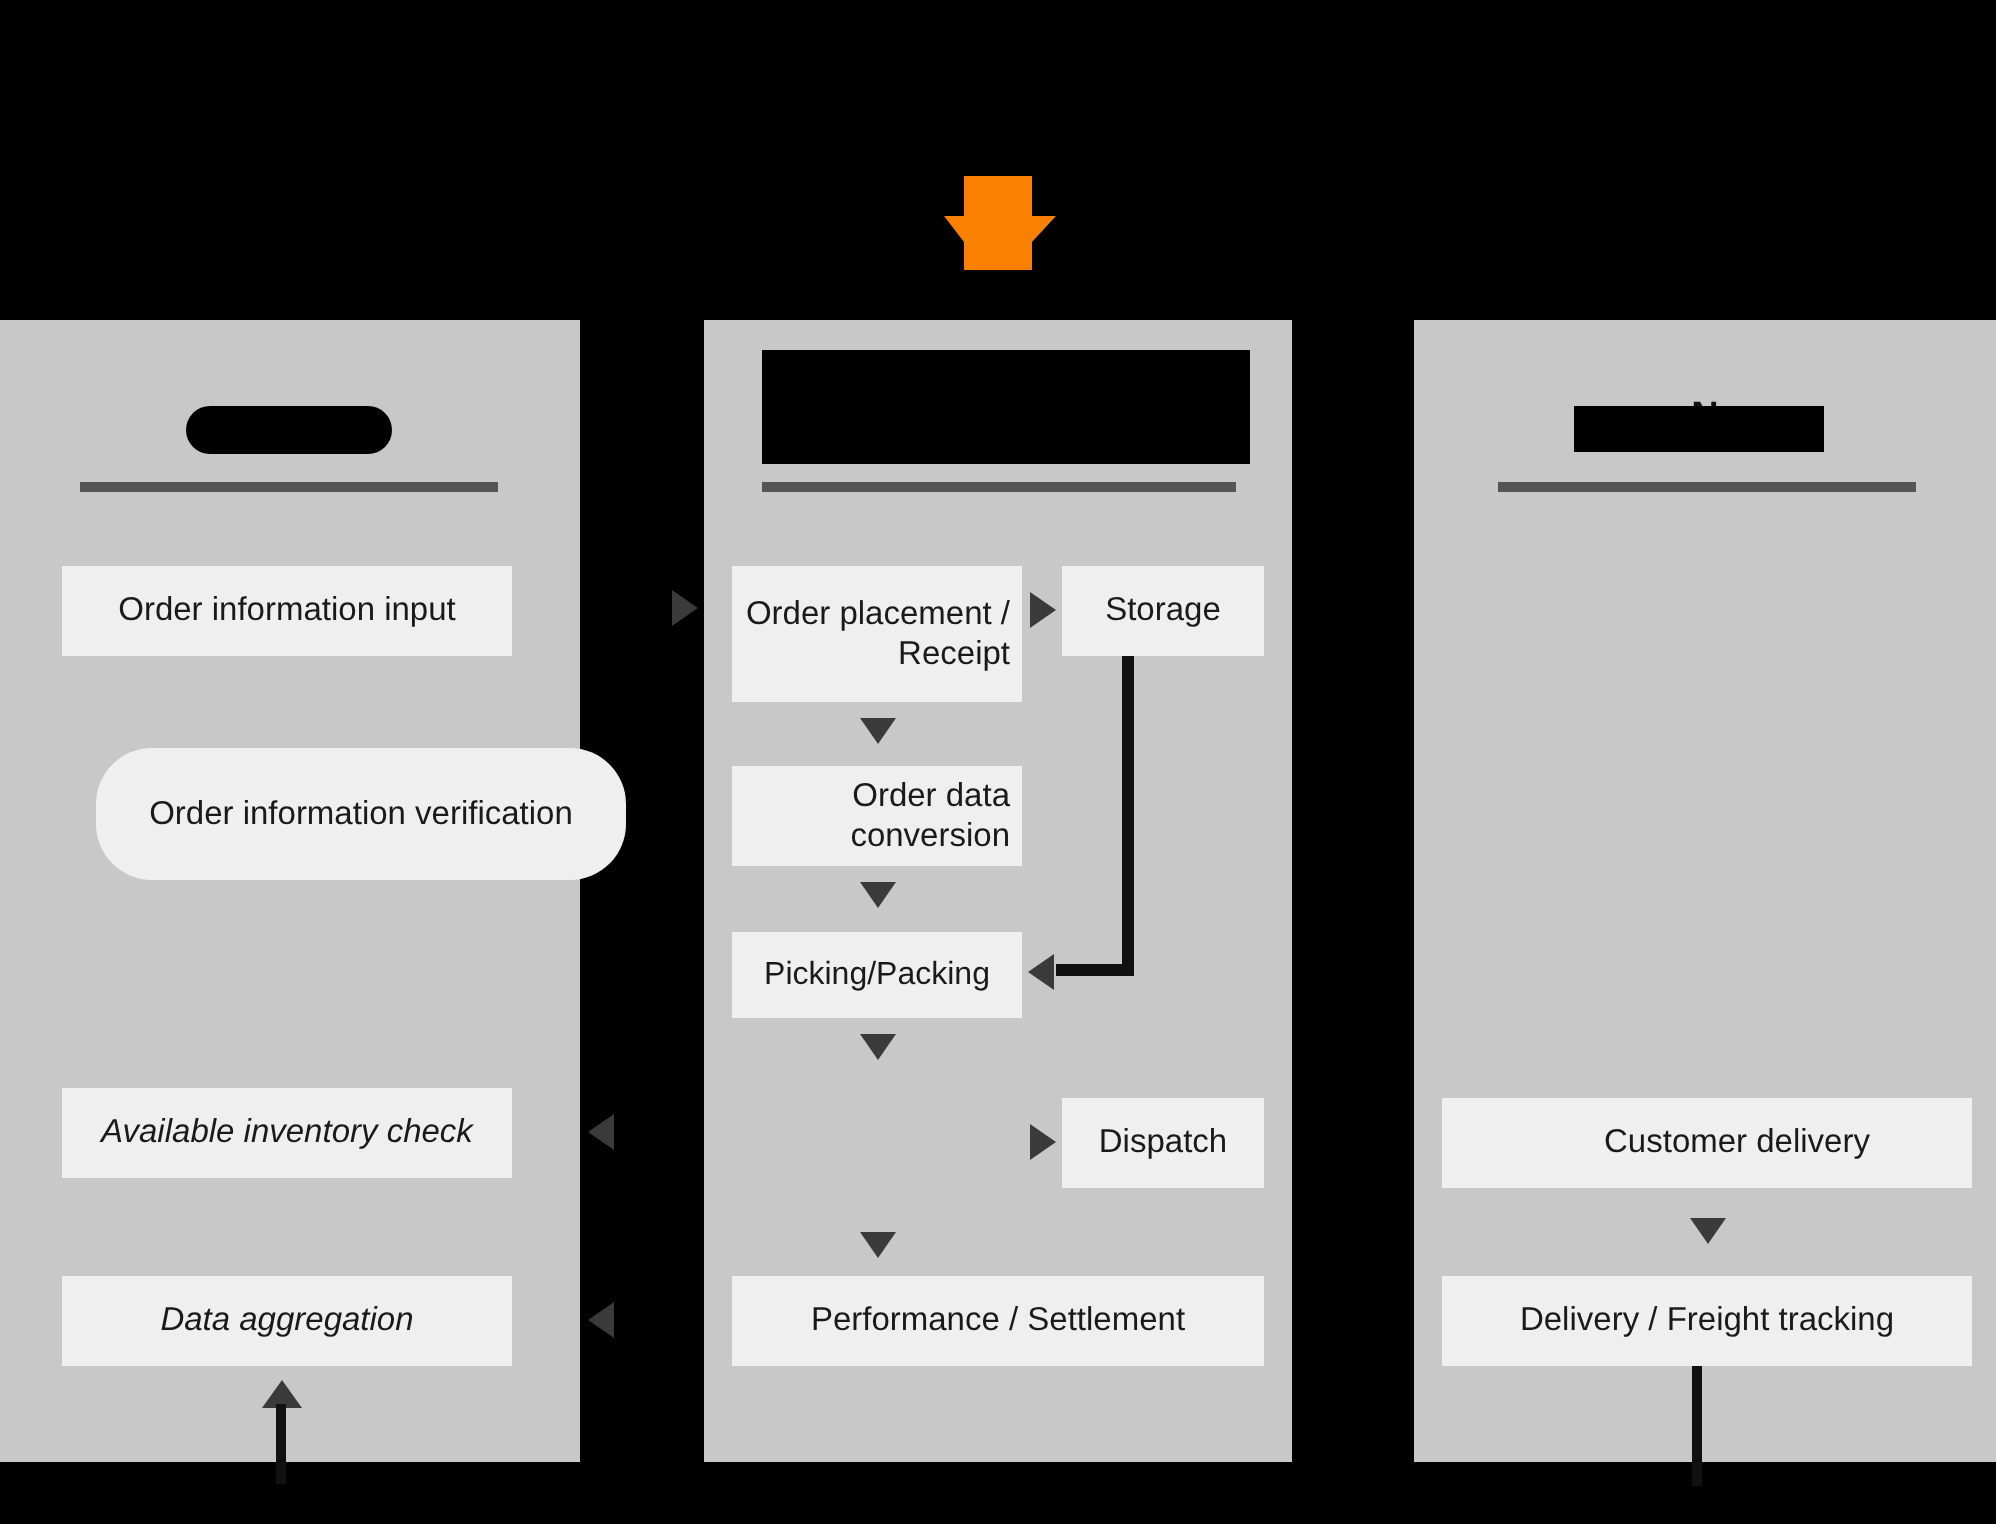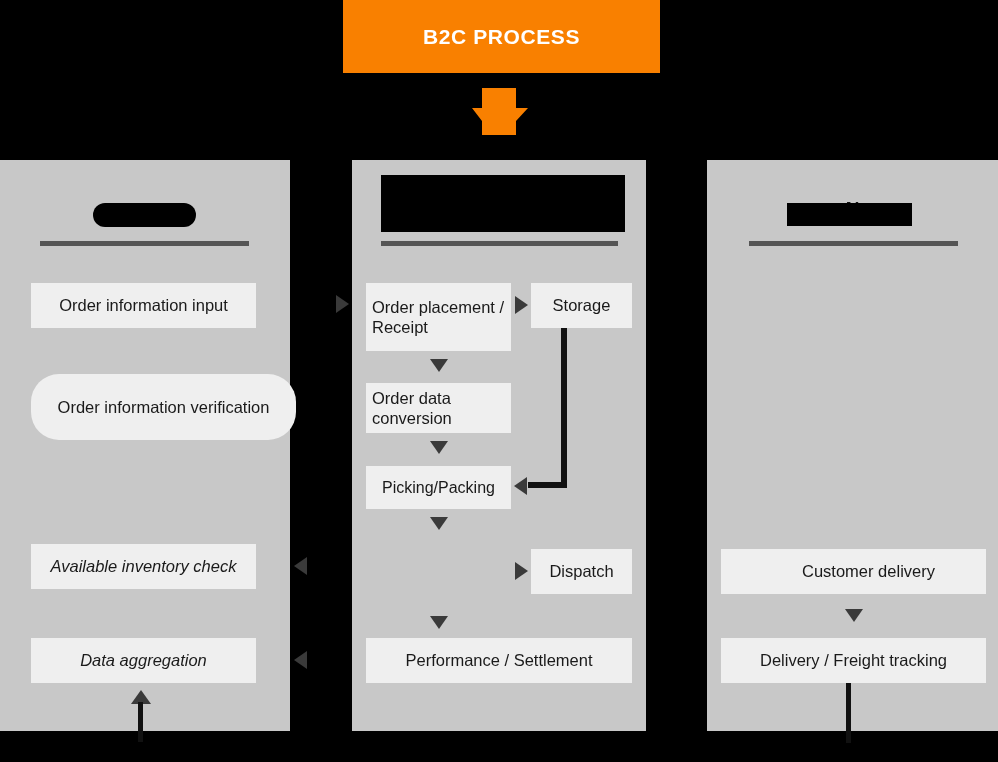--- a/index.html
+++ b/index.html
@@ -71,29 +71,29 @@
   #rule-1 { left: 40px;  top: 241px; width: 209px; }
   #rule-2 { left: 381px; top: 241px; width: 237px; }
   #rule-3 { left: 749px; top: 241px; width: 209px; }
 
   
   .box {
     position: absolute;
     background: #EFEFEF;
     color: #1a1a1a;
     display: flex; align-items: center; justify-content: center;
-    text-align: left;
+    text-align: right;
     font-size: 16.5px;
     line-height: 1.22;
     padding: 4px 6px;
   }
 
   
   #b-order-input   { left: 31px; top: 283px; width: 225px; height: 45px; }
-  #b-order-verify  { left: 31px; top: 374px; width: 265px; height: 66px; border-radius: 28px; }
+  #b-order-verify  { left: 48px; top: 374px; width: 265px; height: 66px; border-radius: 28px; }
   #b-inventory     { left: 31px; top: 544px; width: 225px; height: 45px; font-style: italic; }
   #b-data-agg      { left: 31px; top: 638px; width: 225px; height: 45px; font-style: italic; }
 
   
   #b-order-place   { left: 366px; top: 283px; width: 145px; height: 68px; }
   #b-storage       { left: 531px; top: 283px; width: 101px; height: 45px; }
   #b-order-conv    { left: 366px; top: 383px; width: 145px; height: 50px; }
   #b-picking       { left: 366px; top: 466px; width: 145px; height: 43px; font-size: 16px; }
   #b-inspection    { left: 366px; top: 541px; width: 145px; height: 67px; }
   #b-dispatch      { left: 531px; top: 549px; width: 101px; height: 45px; }
@@ -153,23 +153,20 @@
   #line-storage-v { left: 561px; top: 328px; width: 6px; height: 160px; }
   #line-storage-h { left: 528px; top: 482px; width: 39px; height: 6px; }
   #line-agg-down  { left: 138px; top: 702px; width: 5px; height: 40px; }
   #line-freight-down { left: 846px; top: 683px; width: 5px; height: 60px; }
 </style>
 </head>
 <body>
 
 <div id="root">
 
-  <div class="title-banner">
-    <span class="title-text">B2C PROCESS</span>
-  </div>
 
   <div class="orange-arrow">
     <svg width="56" height="47" viewBox="0 0 56 47" xmlns="http://www.w3.org/2000/svg">
       <path d="M10 0 H44 V20 H56 L44 33 V47 H10 V33 L0 20 H10 Z" fill="#F98000"></path>
     </svg>
   </div>
 
   <div class="panel" id="panel-customer">
     <div class="panel-head"></div>
   </div>

